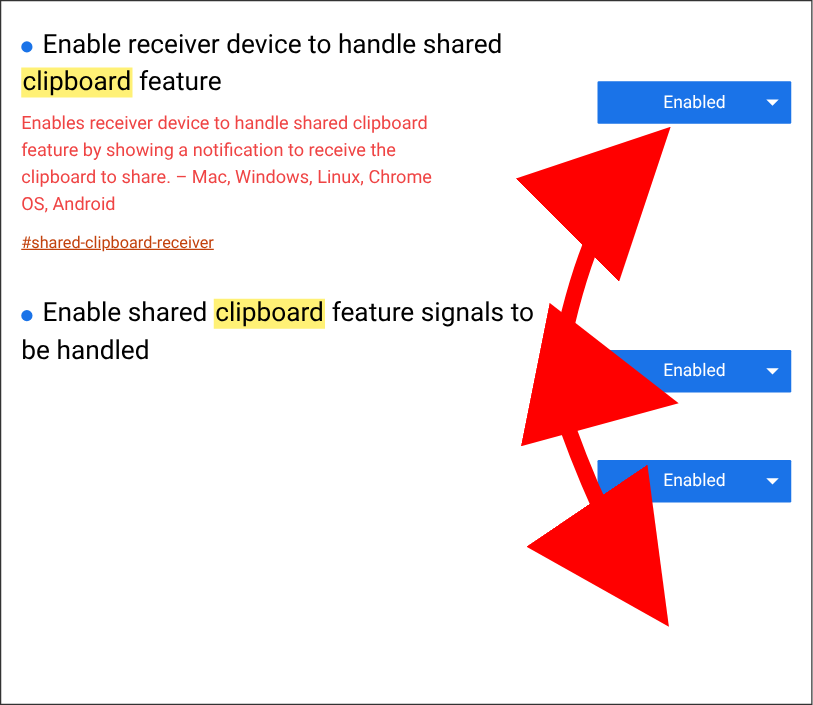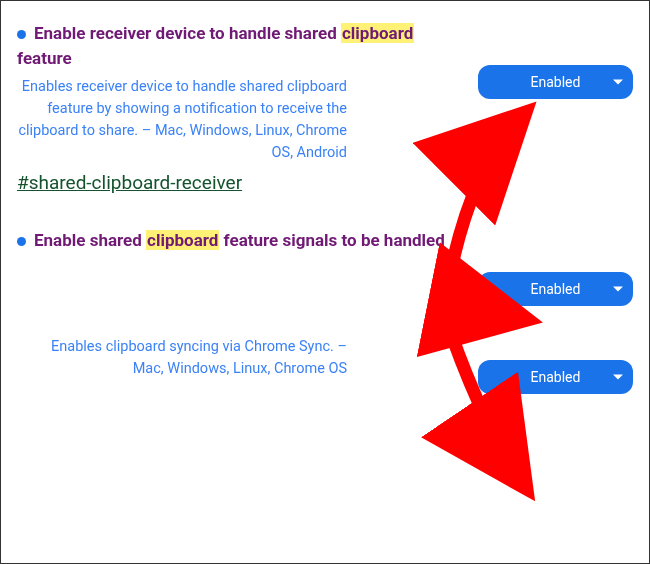--- a/index.html
+++ b/index.html
@@ -23,69 +23,68 @@
       align-items: flex-start;
       gap: 24px;
       padding: 8px 0 26px 0;
     }
     .flag-text {
       flex: 1 1 auto;
       min-width: 0;
       max-width: 450px;
     }
     .flag-title {
-      font-size: 17px;
+      font-size: 21px;
       line-height: 1.45;
-      color: #701a75;
-      font-weight: 700;
+      color: #000000;
+      font-weight: 400;
       margin: 0 0 6px 0;
     }
     .bullet {
       display: inline-block;
       width: 9px;
       height: 9px;
       border-radius: 50%;
       background: #1a73e8;
       margin-right: 8px;
       vertical-align: baseline;
     }
     .hl {
       background: #fff176;
       padding: 0 1px;
     }
     .flag-desc {
       font-size: 14.5px;
       line-height: 1.5;
-      color: #3b82f6;
+      color: #ef4444;
       margin: 0 0 8px 0;
       max-width: 330px;
-      text-align: right;
     }
     .flag-anchor {
-      font-size: 19px;
-      color: #14532d;
+      font-size: 13px;
+      color: #c2410c;
       text-decoration: underline;
       display: inline-block;
     }
     .flag-control {
       flex: 0 0 155px;
       padding-top: 44px;
     }
     .dropdown {
       background: #1a73e8;
       color: #fff;
       height: 34px;
       width: 155px;
       display: flex;
       align-items: center;
       justify-content: center;
       position: relative;
       font-size: 14px;
       cursor: pointer;
-      border-radius: 12px;
+      border-radius: 1px;
     }
     .dropdown .caret {
       position: absolute;
       right: 10px;
       top: 50%;
       transform: translateY(-50%);
       width: 0; height: 0;
       border-left: 5px solid transparent;
       border-right: 5px solid transparent;
       border-top: 5px solid #fff;
@@ -127,21 +126,20 @@
     <div class="flag-control">
       <div class="dropdown">
         <span>Enabled</span>
         <span class="caret"></span>
       </div>
     </div>
   </div>
 
   <div class="flag-row" style="padding-top:4px;">
     <div class="flag-text">
-      <p class="flag-desc">Enables clipboard syncing via Chrome Sync. – Mac, Windows, Linux, Chrome OS</p>
     </div>
     <div class="flag-control" style="padding-top:24px;">
       <div class="dropdown">
         <span>Enabled</span>
         <span class="caret"></span>
       </div>
     </div>
   </div>
 
 </div>

